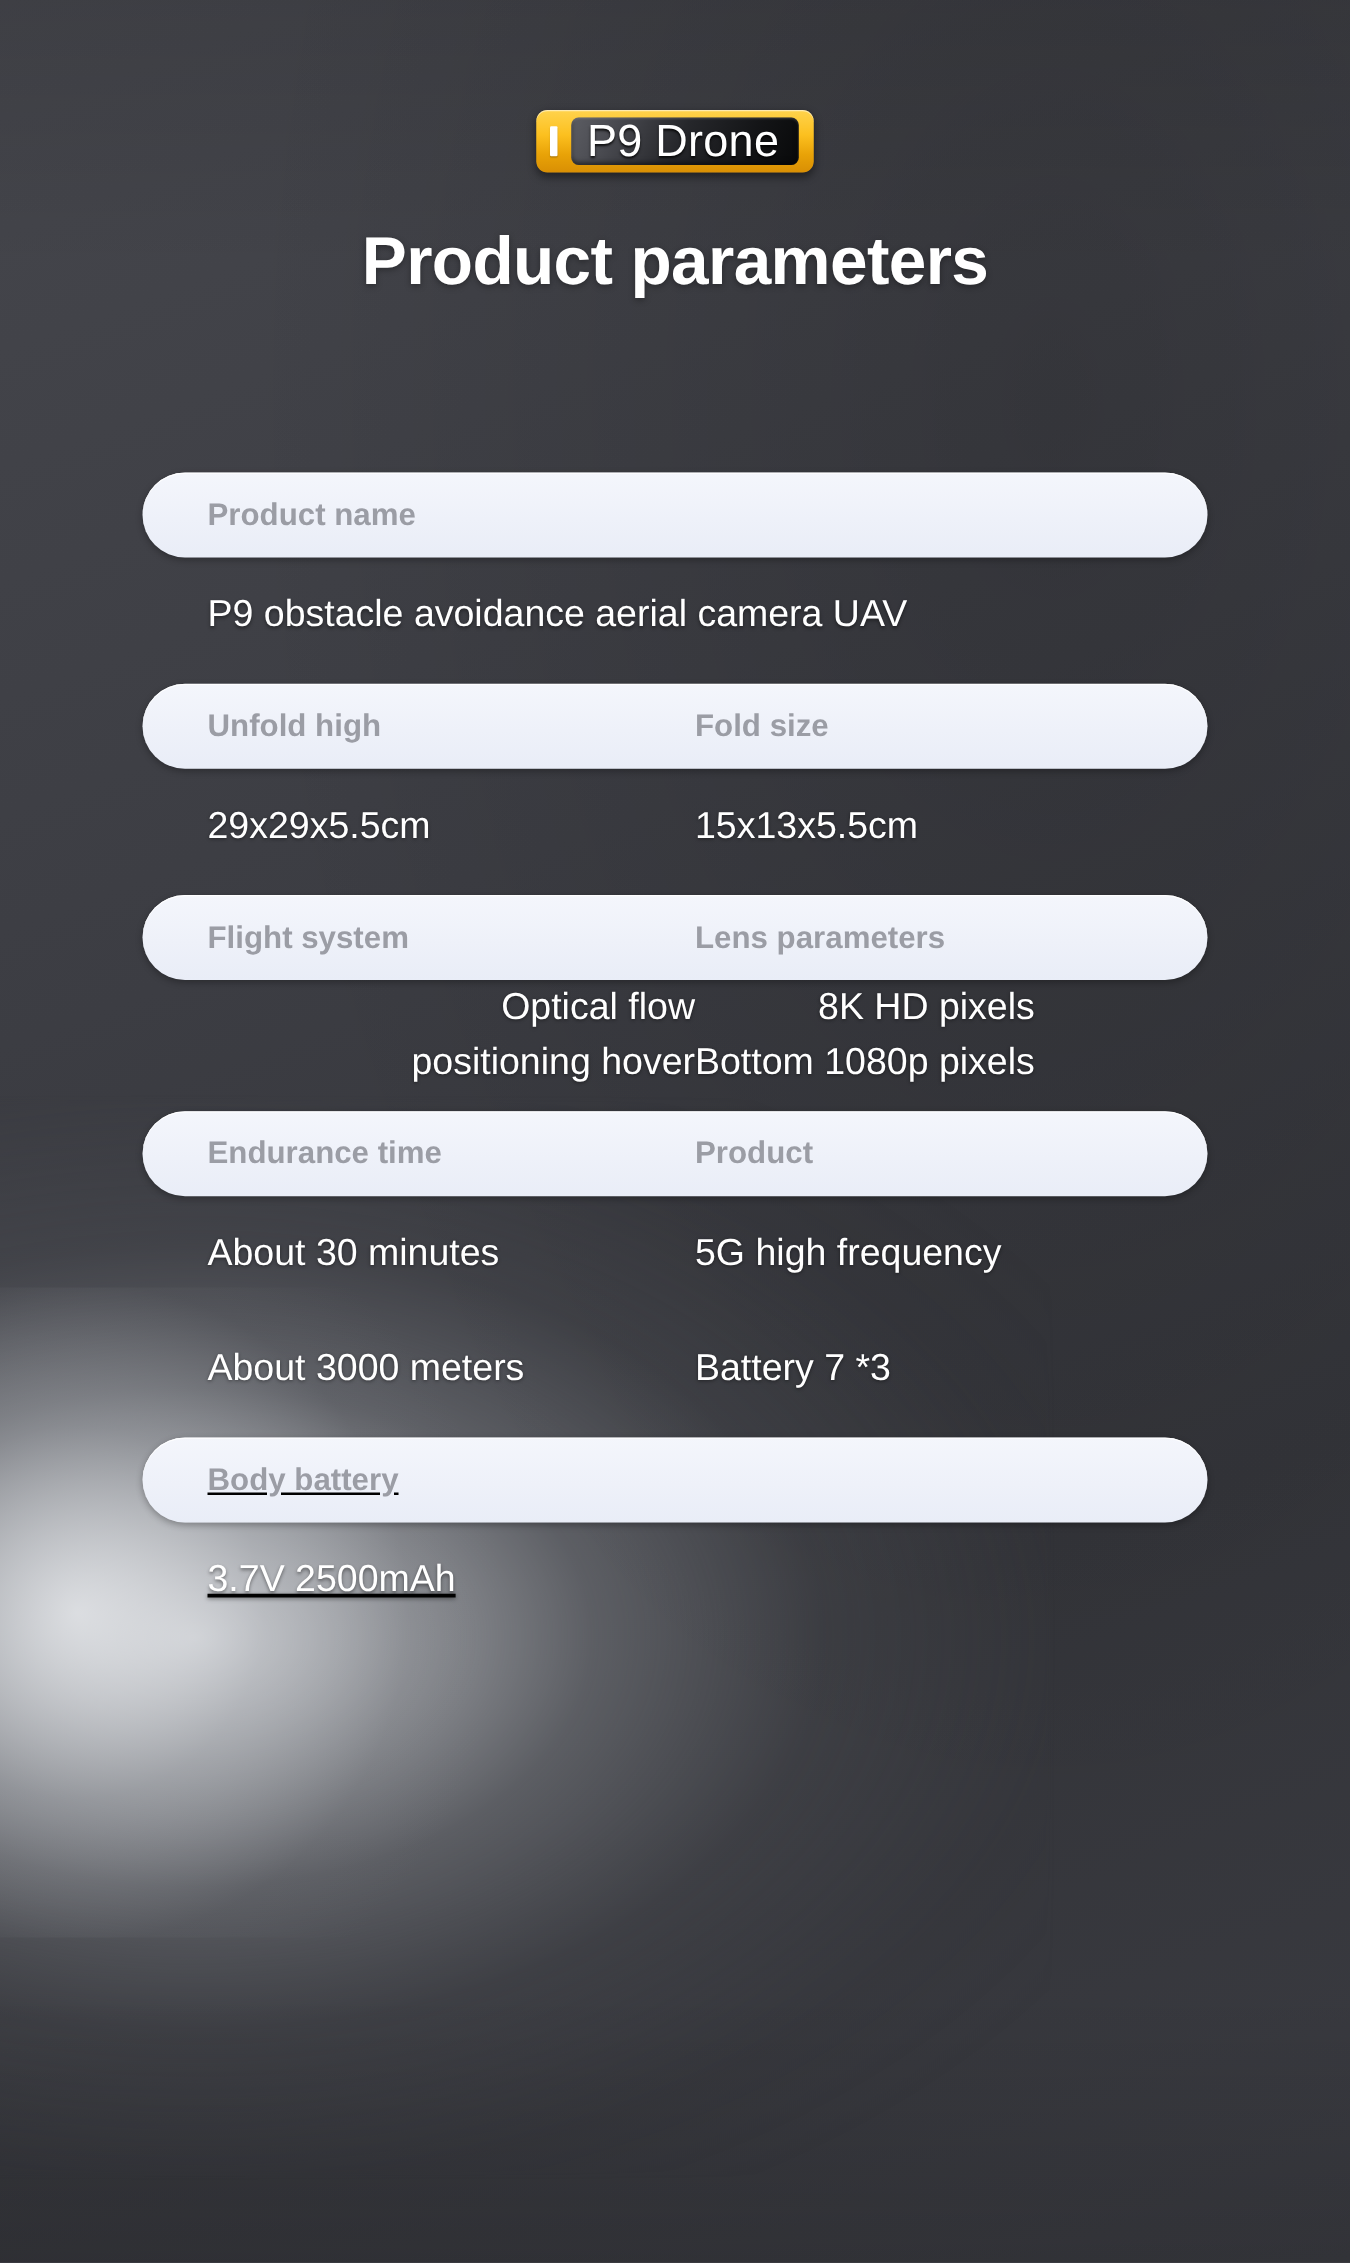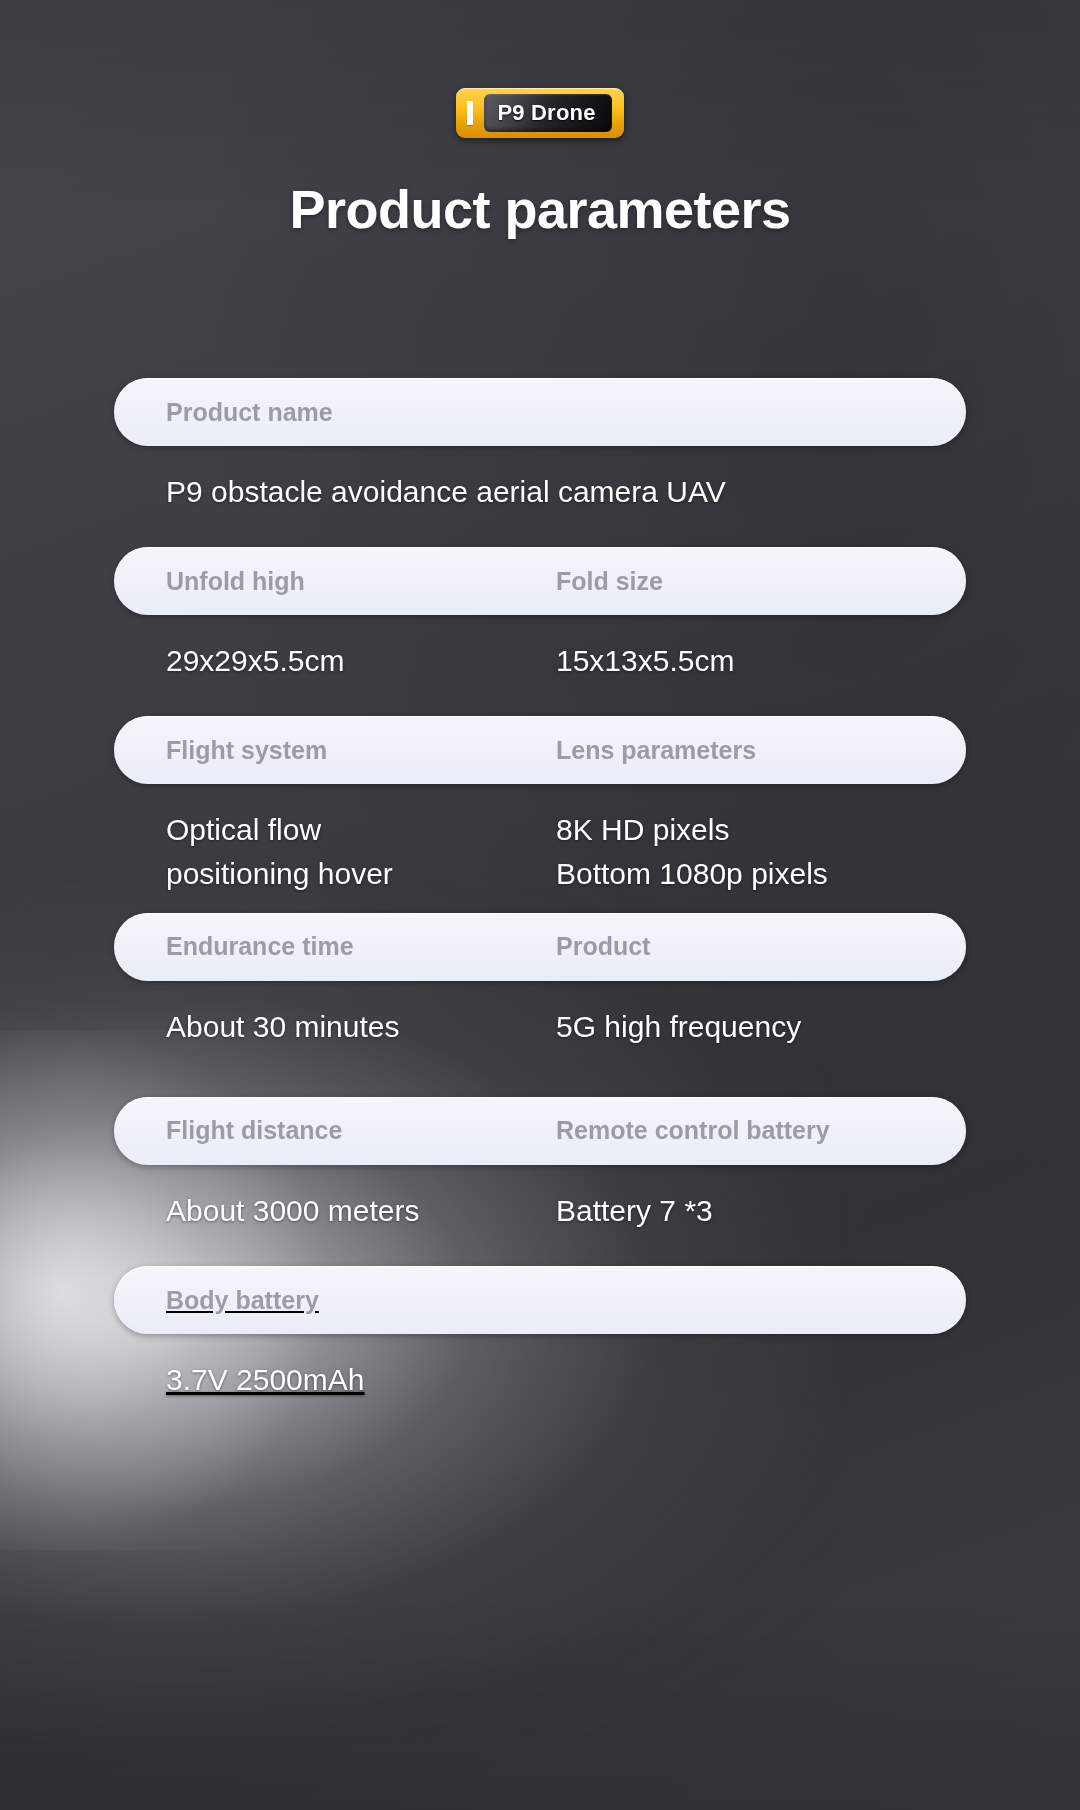--- a/index.html
+++ b/index.html
@@ -87,22 +87,22 @@
   .badge-inner {
     display:flex; align-items:center;
     height:38px;
     padding:0 16px 0 13px;
     border-radius:6px;
     background:linear-gradient(115deg,#5c5d63 0%, #4a4b51 18%, #26272b 48%, #131416 78%, #08090a 100%);
     box-shadow:inset 0 1px 2px rgba(255,255,255,0.18), inset 0 -2px 4px rgba(0,0,0,0.55);
   }
   .badge-text {
     color:#ffffff;
-    font-size:22px;
-    font-weight:bold;
+    font-size:36px;
+    font-weight:normal;
     letter-spacing:0.2px;
     text-shadow:0 1px 2px rgba(0,0,0,0.85);
     white-space:nowrap;
   }
 
   
   .title {
     position:absolute;
     left:0; right:0; top:178px;
     text-align:center;
@@ -196,42 +196,38 @@
         <div class="values" style="margin-top: 24px;">
           <div class="value col1">29x29x5.5cm</div>
           <div class="value col2">15x13x5.5cm</div>
         </div>
       </div>
       <div class="spec-block" style="margin-bottom: 18px;">
         <div class="pill">
           <span class="pill-label col1">Flight system</span>
           <span class="pill-label col2">Lens parameters</span>
         </div>
-        <div class="values" style="margin-top: 24px;">
+        <div class="values" style=" text-align: right;">
           <div class="value col1">Optical flow
 positioning hover</div>
           <div class="value col2">8K HD pixels
 Bottom 1080p pixels</div>
         </div>
       </div>
       <div class="spec-block" style="margin-bottom: 49px;">
         <div class="pill">
           <span class="pill-label col1">Endurance time</span>
           <span class="pill-label col2">Product</span>
         </div>
         <div class="values" style="margin-top: 24px;">
           <div class="value col1">About 30 minutes</div>
           <div class="value col2">5G high frequency</div>
         </div>
       </div>
       <div class="spec-block" style="margin-bottom: 34px;">
-        <div class="pill">
-          <span class="pill-label col1">Flight distance</span>
-          <span class="pill-label col2">Remote control battery</span>
-        </div>
         <div class="values" style="margin-top: 24px;">
           <div class="value col1">About 3000 meters</div>
           <div class="value col2">Battery 7 *3</div>
         </div>
       </div>
       <div class="spec-block" style="margin-bottom: 34px; text-decoration: underline;">
         <div class="pill">
           <span class="pill-label col1">Body battery</span>
         </div>
         <div class="values" style="margin-top: 24px;">

